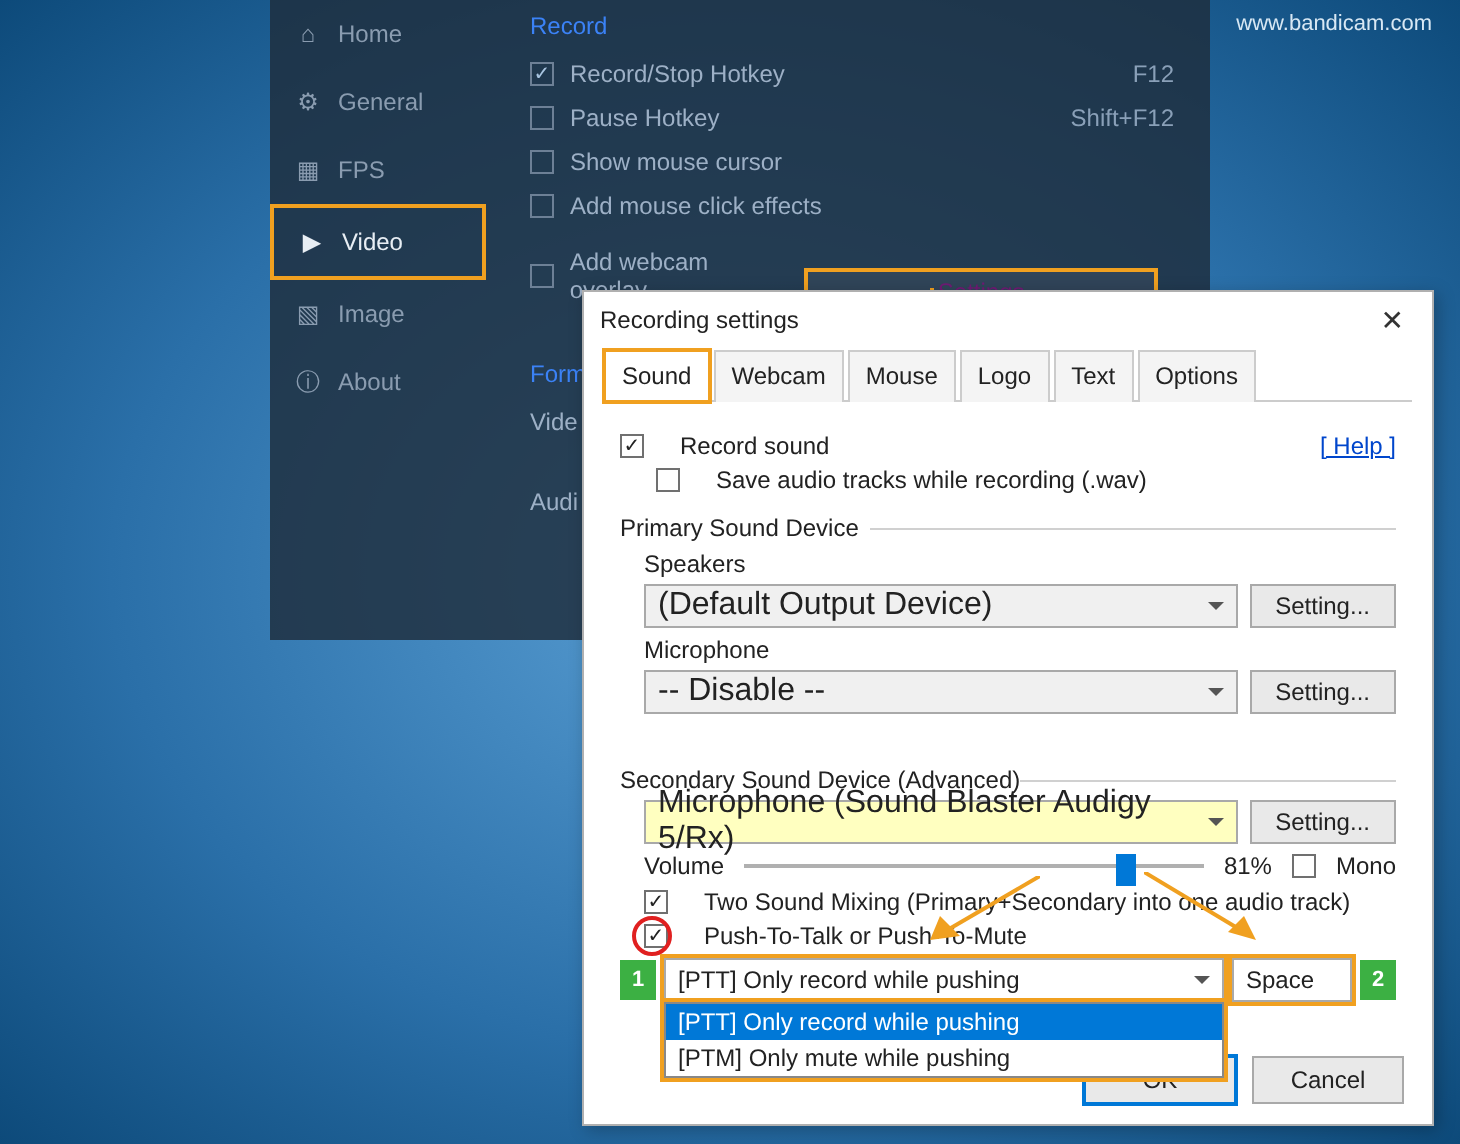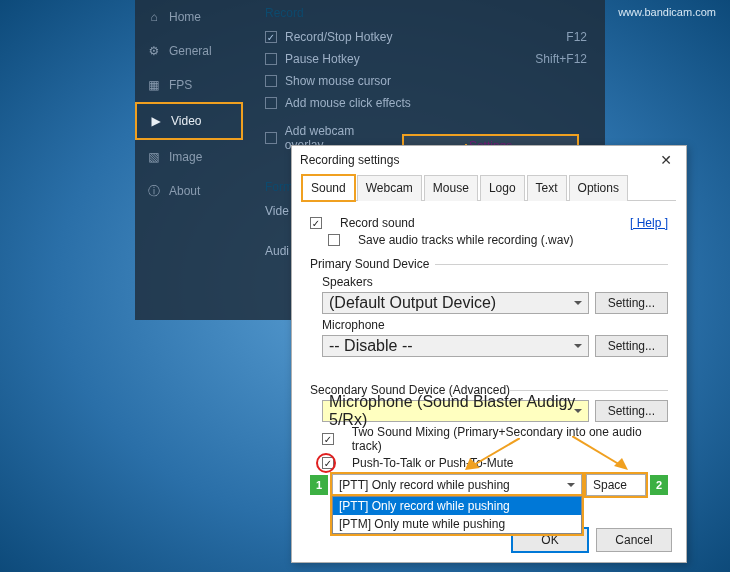--- a/index.html
+++ b/index.html
@@ -4,28 +4,28 @@
 <style>
 * { box-sizing: border-box; margin: 0; padding: 0; }
 body { font-family: "Segoe UI", Tahoma, sans-serif; font-size: 12px; width: 730px; height: 572px; overflow: hidden; position: relative; background: radial-gradient(ellipse at center, #5a9fd4 0%, #2a6fa8 60%, #0d4a7a 100%); }
 .watermark { position: absolute; top: 6px; right: 14px; color: #d8e8f4; font-size: 11px; }
 .dark-panel { position: absolute; left: 135px; top: 0; width: 470px; height: 320px; background: rgba(30,45,60,0.82); color: #a8b8c8; }
 .sidebar { position: absolute; left: 0; top: 0; width: 108px; height: 320px; }
 .sidebar-item { display: flex; align-items: center; gap: 8px; padding: 10px 12px; color: #8a9cb0; font-size: 12px; cursor: pointer; }
 .sidebar-item.highlight { border: 2px solid #f0a020; color: #e8eef4; }
 .sidebar-item .ico { width: 14px; height: 14px; display: inline-flex; align-items: center; justify-content: center; font-size: 12px; }
 .content-area { position: absolute; left: 120px; top: 0; right: 8px; }
-.section-title { margin: 6px 0 6px 10px; font-size: 12px; color: #0c4a6e; }
+.section-title { margin: 6px 0 6px 10px; font-size: 12px; color: #3b82f6; }
 .row { display: flex; align-items: center; gap: 8px; padding: 4px 10px; font-size: 12px; color: #9db0c6; }
 .chk { width: 12px; height: 12px; border: 1px solid #6d8096; display: inline-flex; align-items: center; justify-content: center; font-size: 10px; color: #a8c4e0; }
 .hotkey-val { margin-left: auto; color: #8aa0b8; }
 .settings-btn { width: 180px; height: 24px; background: rgba(50,70,90,0.9); border: 1px solid #546a80; display: flex; align-items: center; justify-content: center; color: #701a75; cursor: pointer; margin-top: 16px; }
 .highlight-box { border: 2px solid #f0a020; }
 
-.dialog { position: absolute; left: 291px; top: 145px; width: 396px; height: 418px; background: #fff; border: 1px solid #b0b0b0; box-shadow: 2px 2px 8px rgba(0,0,0,0.25); color: #222; }
+.dialog { position: absolute; left: 291px; top: 145px; width: 426px; height: 418px; background: #fff; border: 1px solid #b0b0b0; box-shadow: 2px 2px 8px rgba(0,0,0,0.25); color: #222; }
 .dialog-title { display: flex; align-items: center; padding: 6px 8px; font-size: 12px; }
 .dialog-close { margin-left: auto; font-size: 14px; color: #333; cursor: pointer; padding: 0 6px; }
 .tabs { display: flex; border-bottom: 1px solid #ccc; margin: 0 10px; }
 .tab { padding: 5px 8px; font-size: 12px; background: #f4f4f4; border: 1px solid #ccc; border-bottom: none; margin-right: 2px; cursor: pointer; position: relative; top: 1px; }
 .tab.active { background: #fff; border-bottom: 1px solid #0ea5e9; }
 .tab.hl { outline: 2px solid #f0a020; outline-offset: -1px; }
 .dialog-body { padding: 12px 18px; }
 .chkrow { display: flex; align-items: center; gap: 18px; margin: 3px 0; }
 .chkbox { width: 12px; height: 12px; border: 1px solid #707070; display: inline-flex; align-items: center; justify-content: center; font-size: 10px; cursor: pointer; }
 .chkbox.checked::after { content: "✓"; color: #222; }
@@ -171,20 +171,30 @@
       <div class="btn">Setting...</div>
     </div>
 
     <div class="group-label wide" style="margin-top:26px;">Secondary Sound Device (Advanced)</div>
     <div class="device-row">
       <div class="select yellow">
           <span>Microphone (Sound Blaster Audigy 5/Rx)</span>
         </div>
       <div class="btn">Setting...</div>
     </div>
+    <div class="vol-row">
+      <span>Volume</span>
+      <div class="slider">
+        <div class="slider-track"></div>
+        <div class="slider-thumb" style="left:81%;"></div>
+      </div>
+      <span>81%</span>
+      <span class="chkbox"></span>
+      <span>Mono</span>
+    </div>
     <div class="chkrow" style="margin-left:12px;">
       <span class="chkbox checked"></span>
       <span>Two Sound Mixing (Primary+Secondary into one audio track)</span>
     </div>
     <div class="chkrow" style="margin-left:12px; position:relative;">
       <span class="chkbox checked"></span>
       <span>Push-To-Talk or Push-To-Mute</span>
       <div class="red-circle" style="left:-6px; top:-3px;"></div>
     </div>
     <div class="ptt-wrap">

